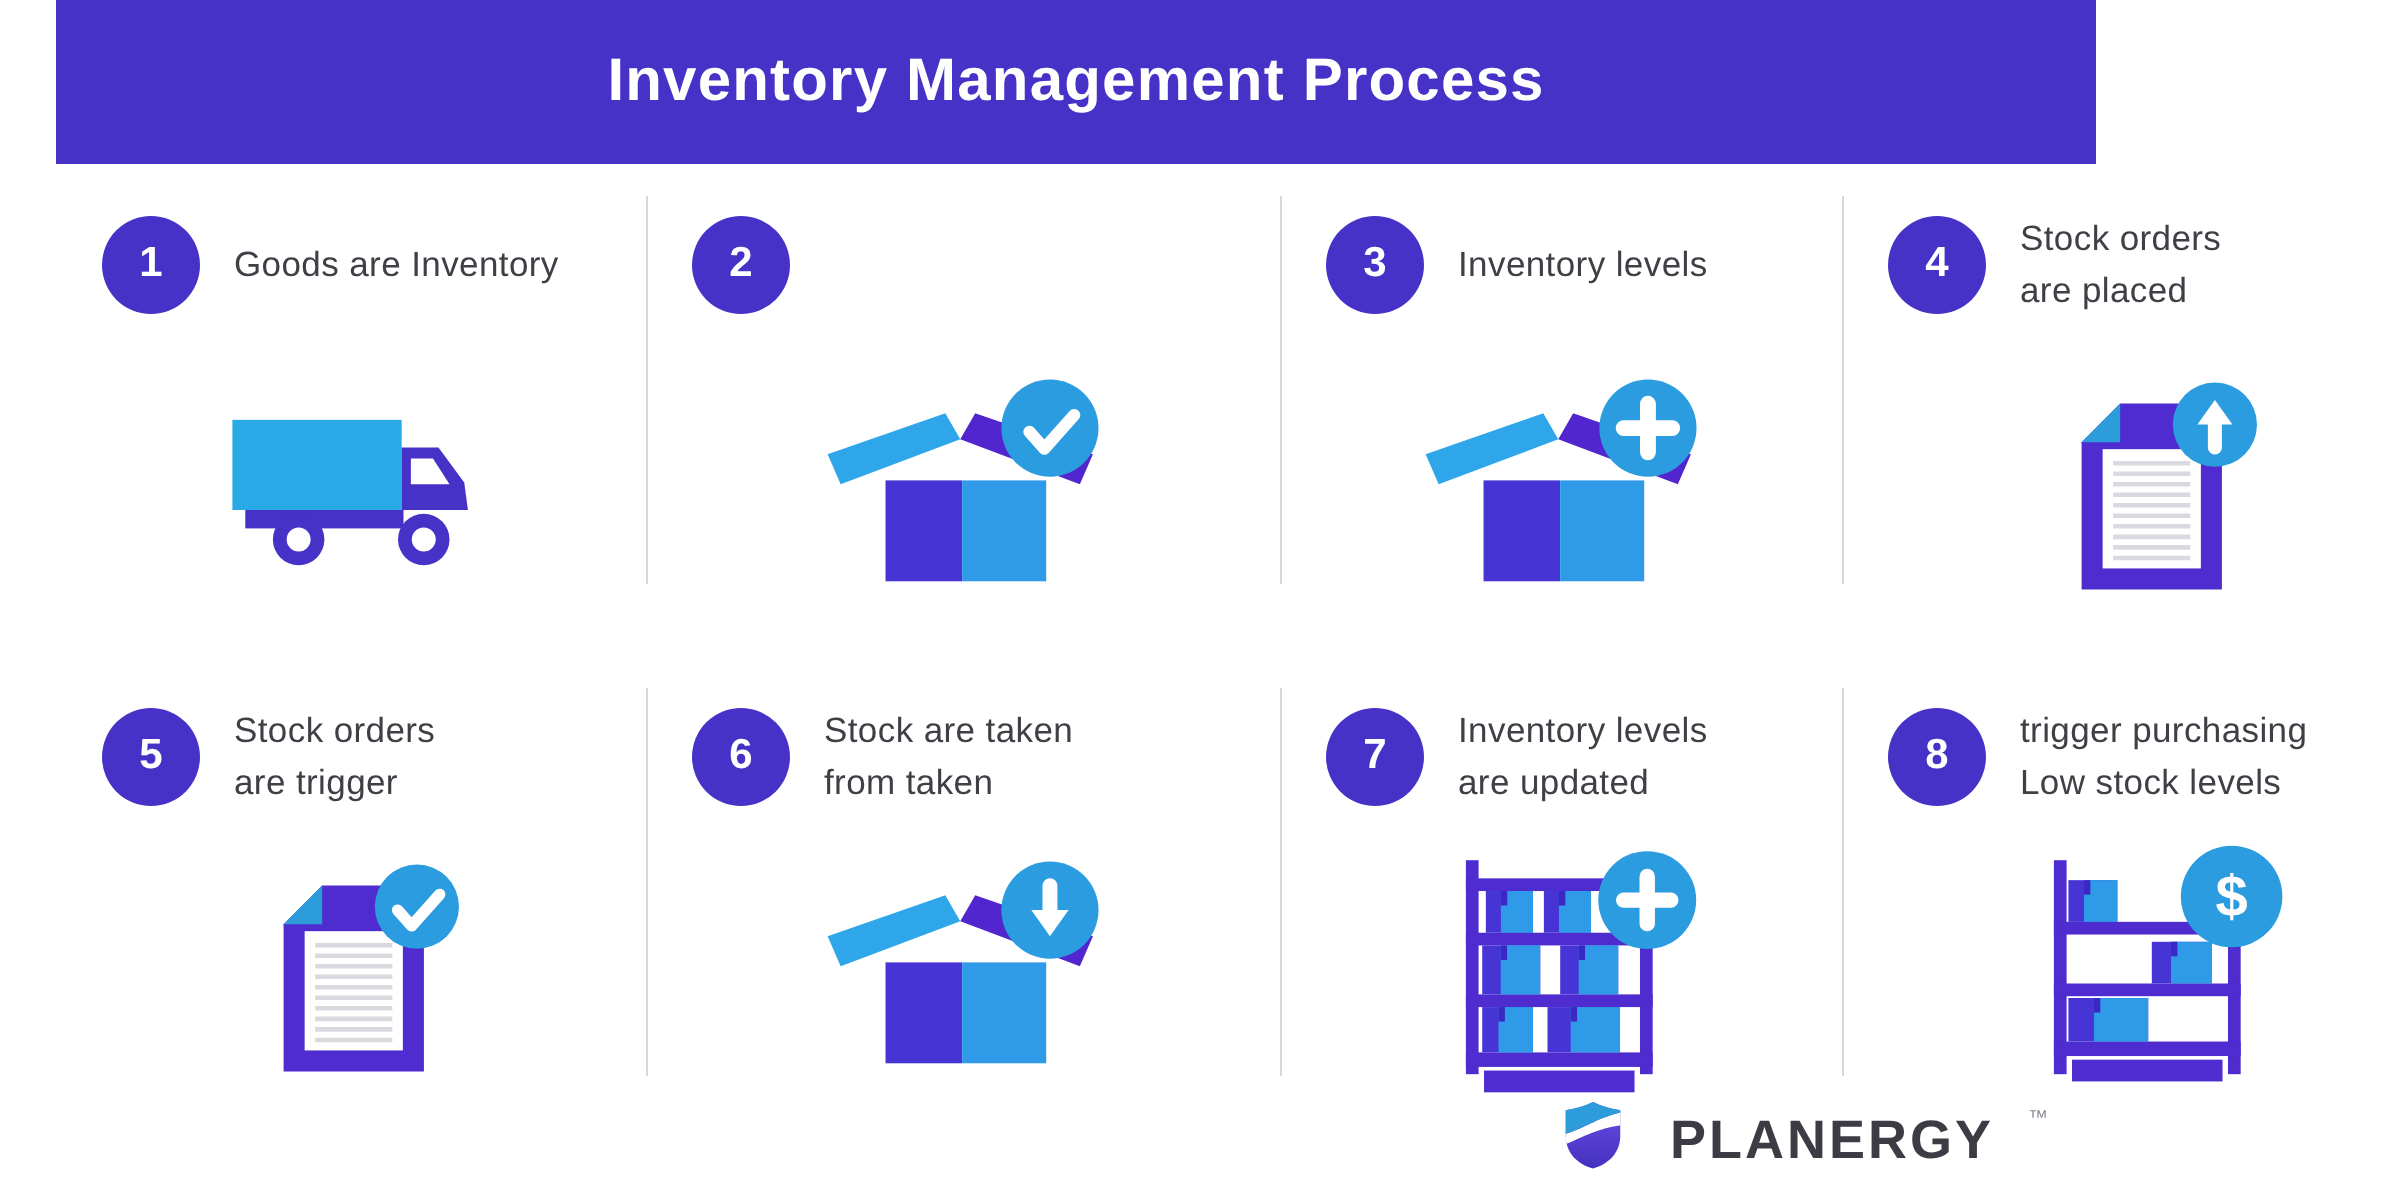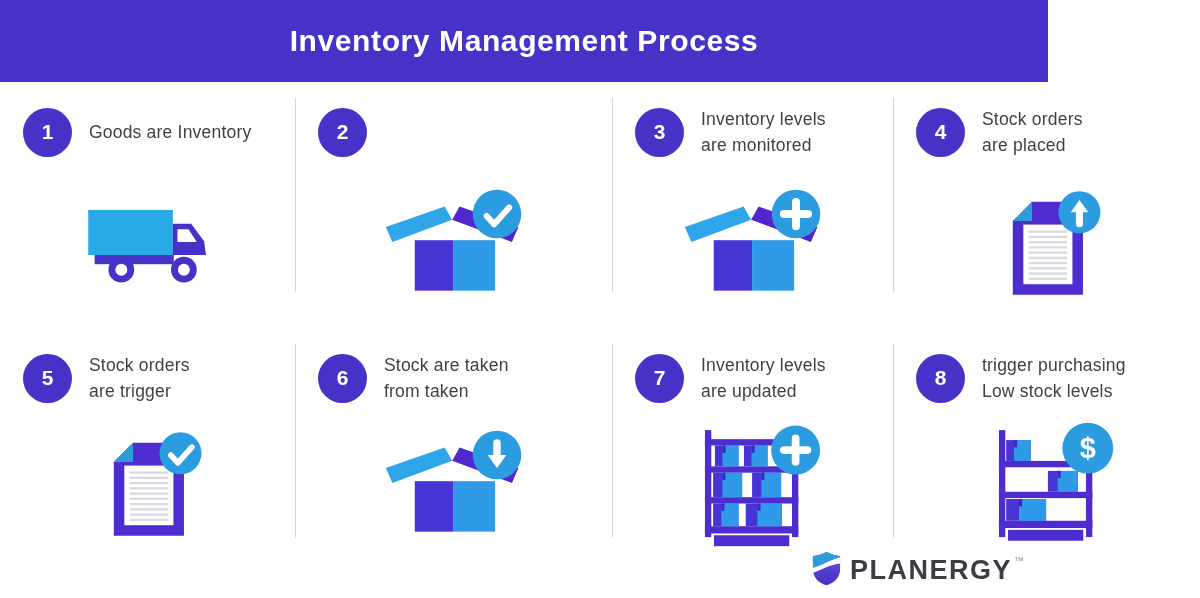--- a/index.html
+++ b/index.html
@@ -8,38 +8,38 @@
     --violet:#4634D4;
     --blue:#2F9AE8;
     --light-blue:#2FA6EA;
     --badge-blue:#2B9CDF;
     --text:#3F3F46;
     --divider:#D6D6DC;
   }
   *{margin:0;padding:0;box-sizing:border-box;}
   html,body{width:1200px;height:598px;overflow:hidden;background:#fff;
     font-family:"Liberation Sans",sans-serif;}
-  .stage{position:relative;width:1048px;height:598px;background:#fff;}
+  .stage{position:relative;width:1048px;height:598px;background:#fff;padding-left:28px;}
 
   .header{height:82px;background:var(--purple);display:flex;align-items:center;justify-content:center;}
   .header h1{color:#fff;font-size:30px;font-weight:700;letter-spacing:.6px;}
 
   .rows{margin-top:14px;}
   .row{display:grid;grid-template-columns:295px 317px 281px 307px;height:246px;}
   .row.row2{height:210px;}
   .card{position:relative;padding-top:8px;}
   .vdiv{position:absolute;left:0;top:2px;height:194px;border-left:1.5px solid var(--divider);}
   .head{display:flex;align-items:center;gap:17px;padding-left:23px;min-height:56px;}
   .num{width:49px;height:49px;border-radius:50%;background:var(--purple);color:#fff;
     display:flex;align-items:center;justify-content:center;font-size:21px;font-weight:700;flex:0 0 49px;}
   .lines{font-size:17.5px;line-height:26.5px;color:var(--text);font-weight:500;letter-spacing:.2px;}
   .icon-wrap{height:126px;margin-top:20px;display:flex;align-items:center;justify-content:center;}
   .row2 .icon-wrap{margin-top:10px;height:136px;}
 
-  .brand{position:absolute;right:24px;bottom:8px;display:flex;align-items:center;gap:8px;}
+  .brand{position:absolute;right:24px;bottom:8px;display:flex;align-items:center;gap:23px;}
   .brand-name{font-size:27px;font-weight:700;color:#3C3C45;letter-spacing:1.5px;}
   .tm{font-size:10px;color:#8B8B94;align-self:flex-start;margin:4px 0 0 -6px;font-weight:400;}
 </style>
 </head>
 <body>
 
 <div class="stage">
 
   <div class="header">
     <h1>Inventory Management Process</h1>
@@ -88,21 +88,20 @@
   </svg>
           </div>
       </div>
 
       <div class="card">
         <span class="vdiv"></span>
         <div class="head">
           <div class="num">3</div>
           <div class="lines">
             <div>Inventory levels</div>
-              <div>are monitored</div>
           </div>
         </div>
         <div class="icon-wrap">
             <svg width="142" height="114" viewBox="0 0 152 122">
     <polygon points="74,36 10,60 3,44 66,22" fill="#2FA6EA"></polygon>
     <polygon points="74,36 138,60 145,44 82,22" fill="#5226CF"></polygon>
     <rect x="34" y="58" width="41" height="54" fill="#4634D4"></rect>
     <rect x="75" y="58" width="45" height="54" fill="#2F9AE8"></rect>
     <circle cx="122" cy="30" r="26" fill="#2B9CDF"></circle>
               <path d="M109 30 h26 M122 17 v26" stroke="#fff" stroke-width="8.5" stroke-linecap="round" fill="none"></path>

